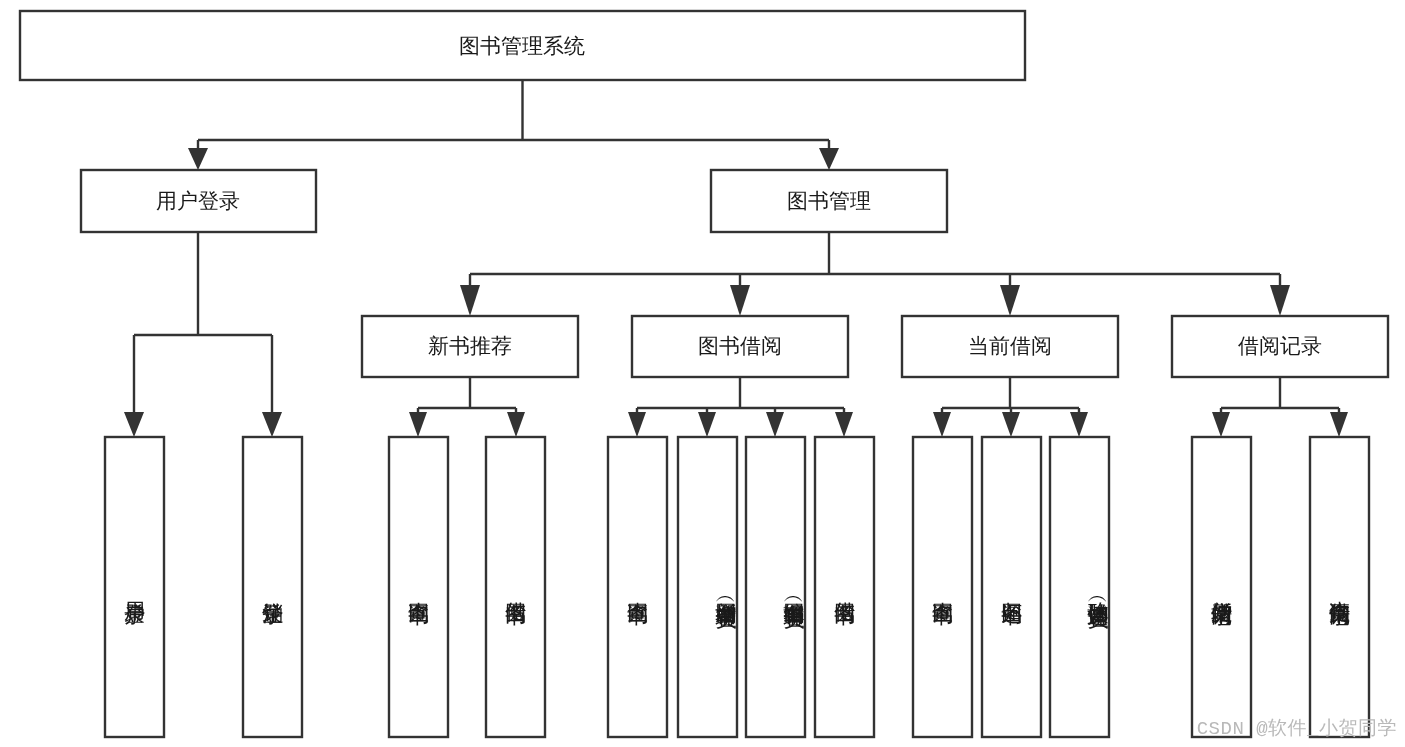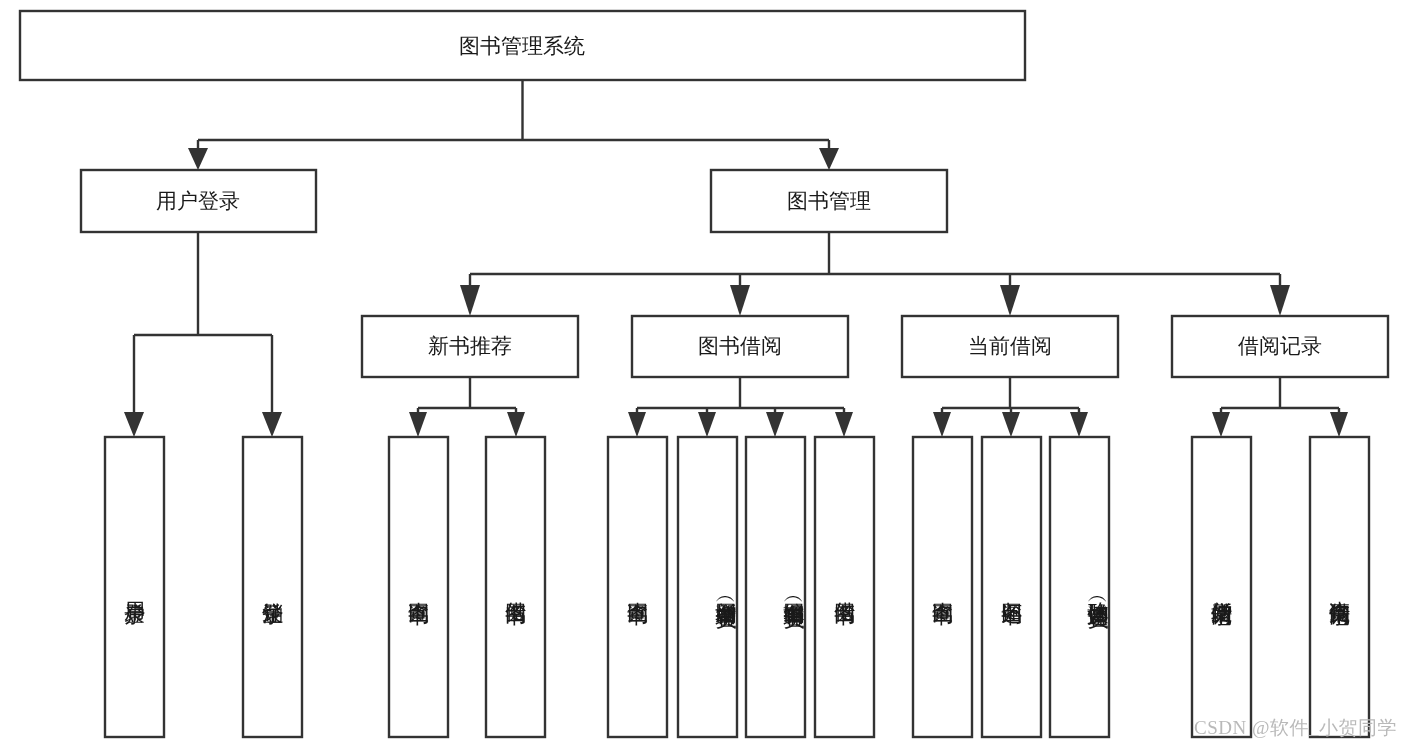--- a/index.html
+++ b/index.html
@@ -62,21 +62,21 @@
     align-items: center;
     justify-content: center;
     text-align: center;
     white-space: nowrap;
     pointer-events: none;
   }
   .watermark {
     position: absolute;
     right: 8px;
     bottom: 6px;
-    font-family: Liberation Serif, serif;
+    font-family: Liberation Mono, monospace;
     font-size: 19px;
     color: #b9b9b9;
     letter-spacing: 0.5px;
     white-space: nowrap;
     margin-top: 27px;
   }
 </style>
 </head>
 <body>
 

